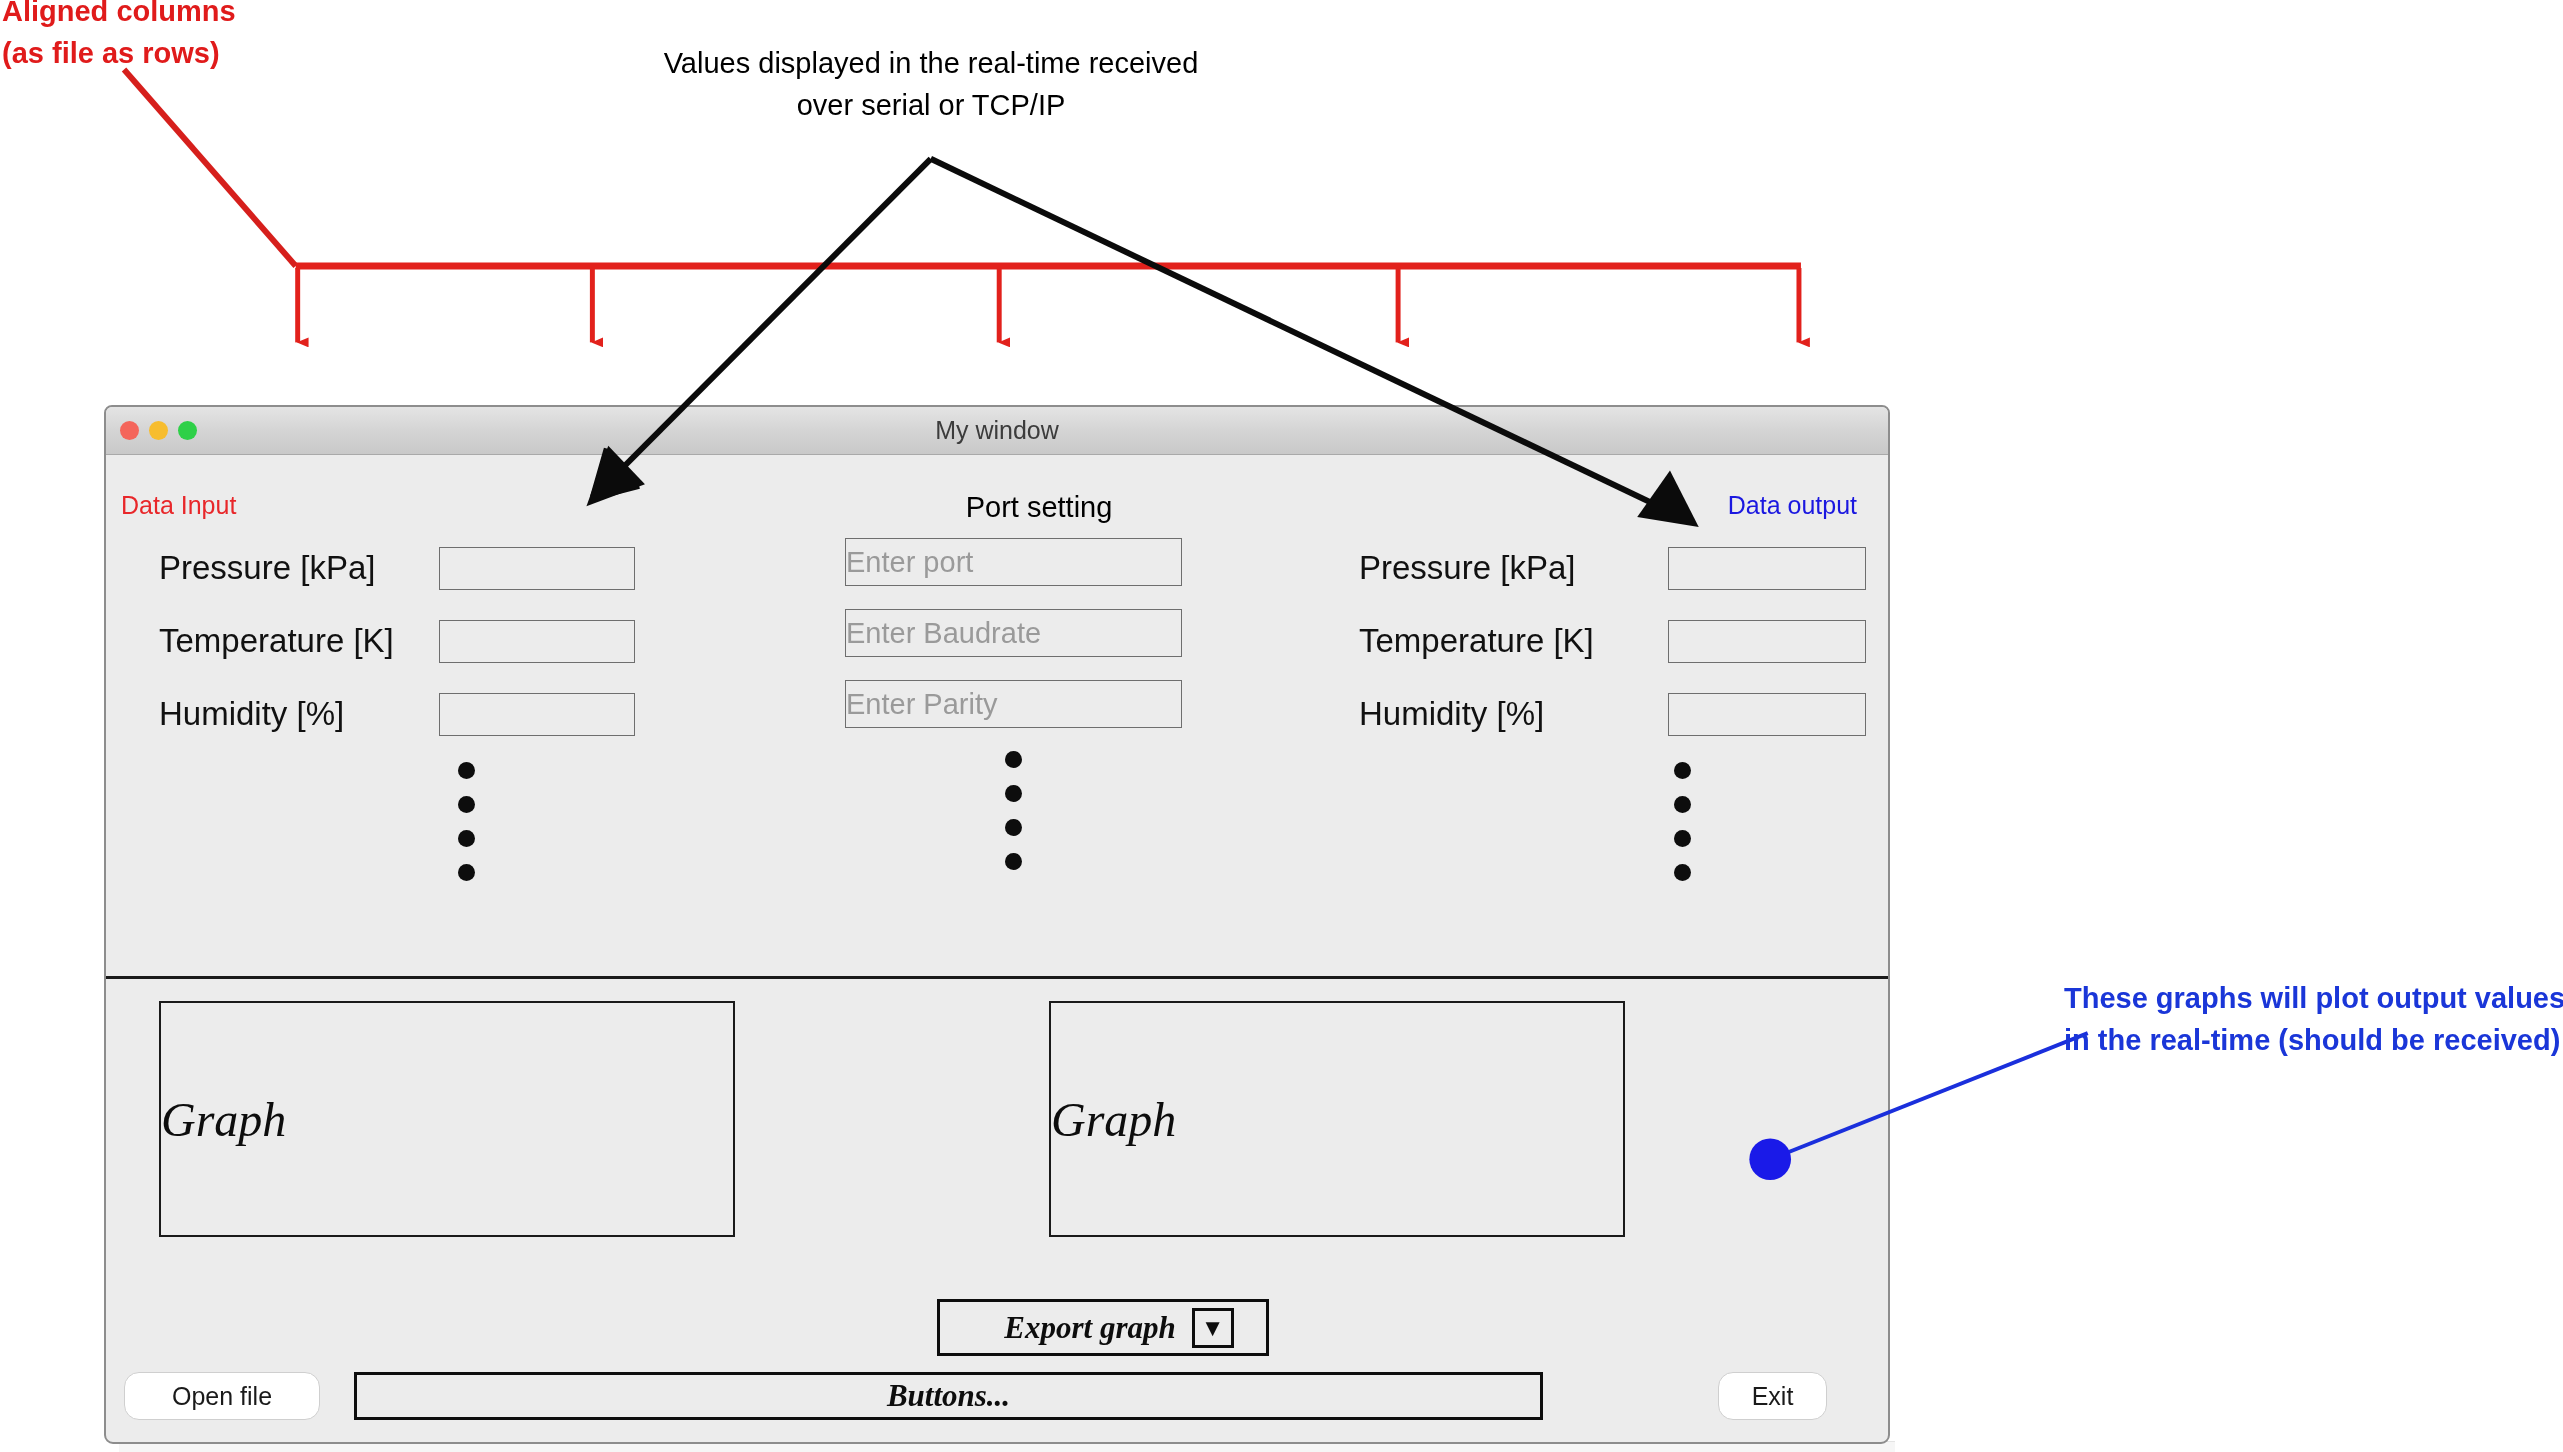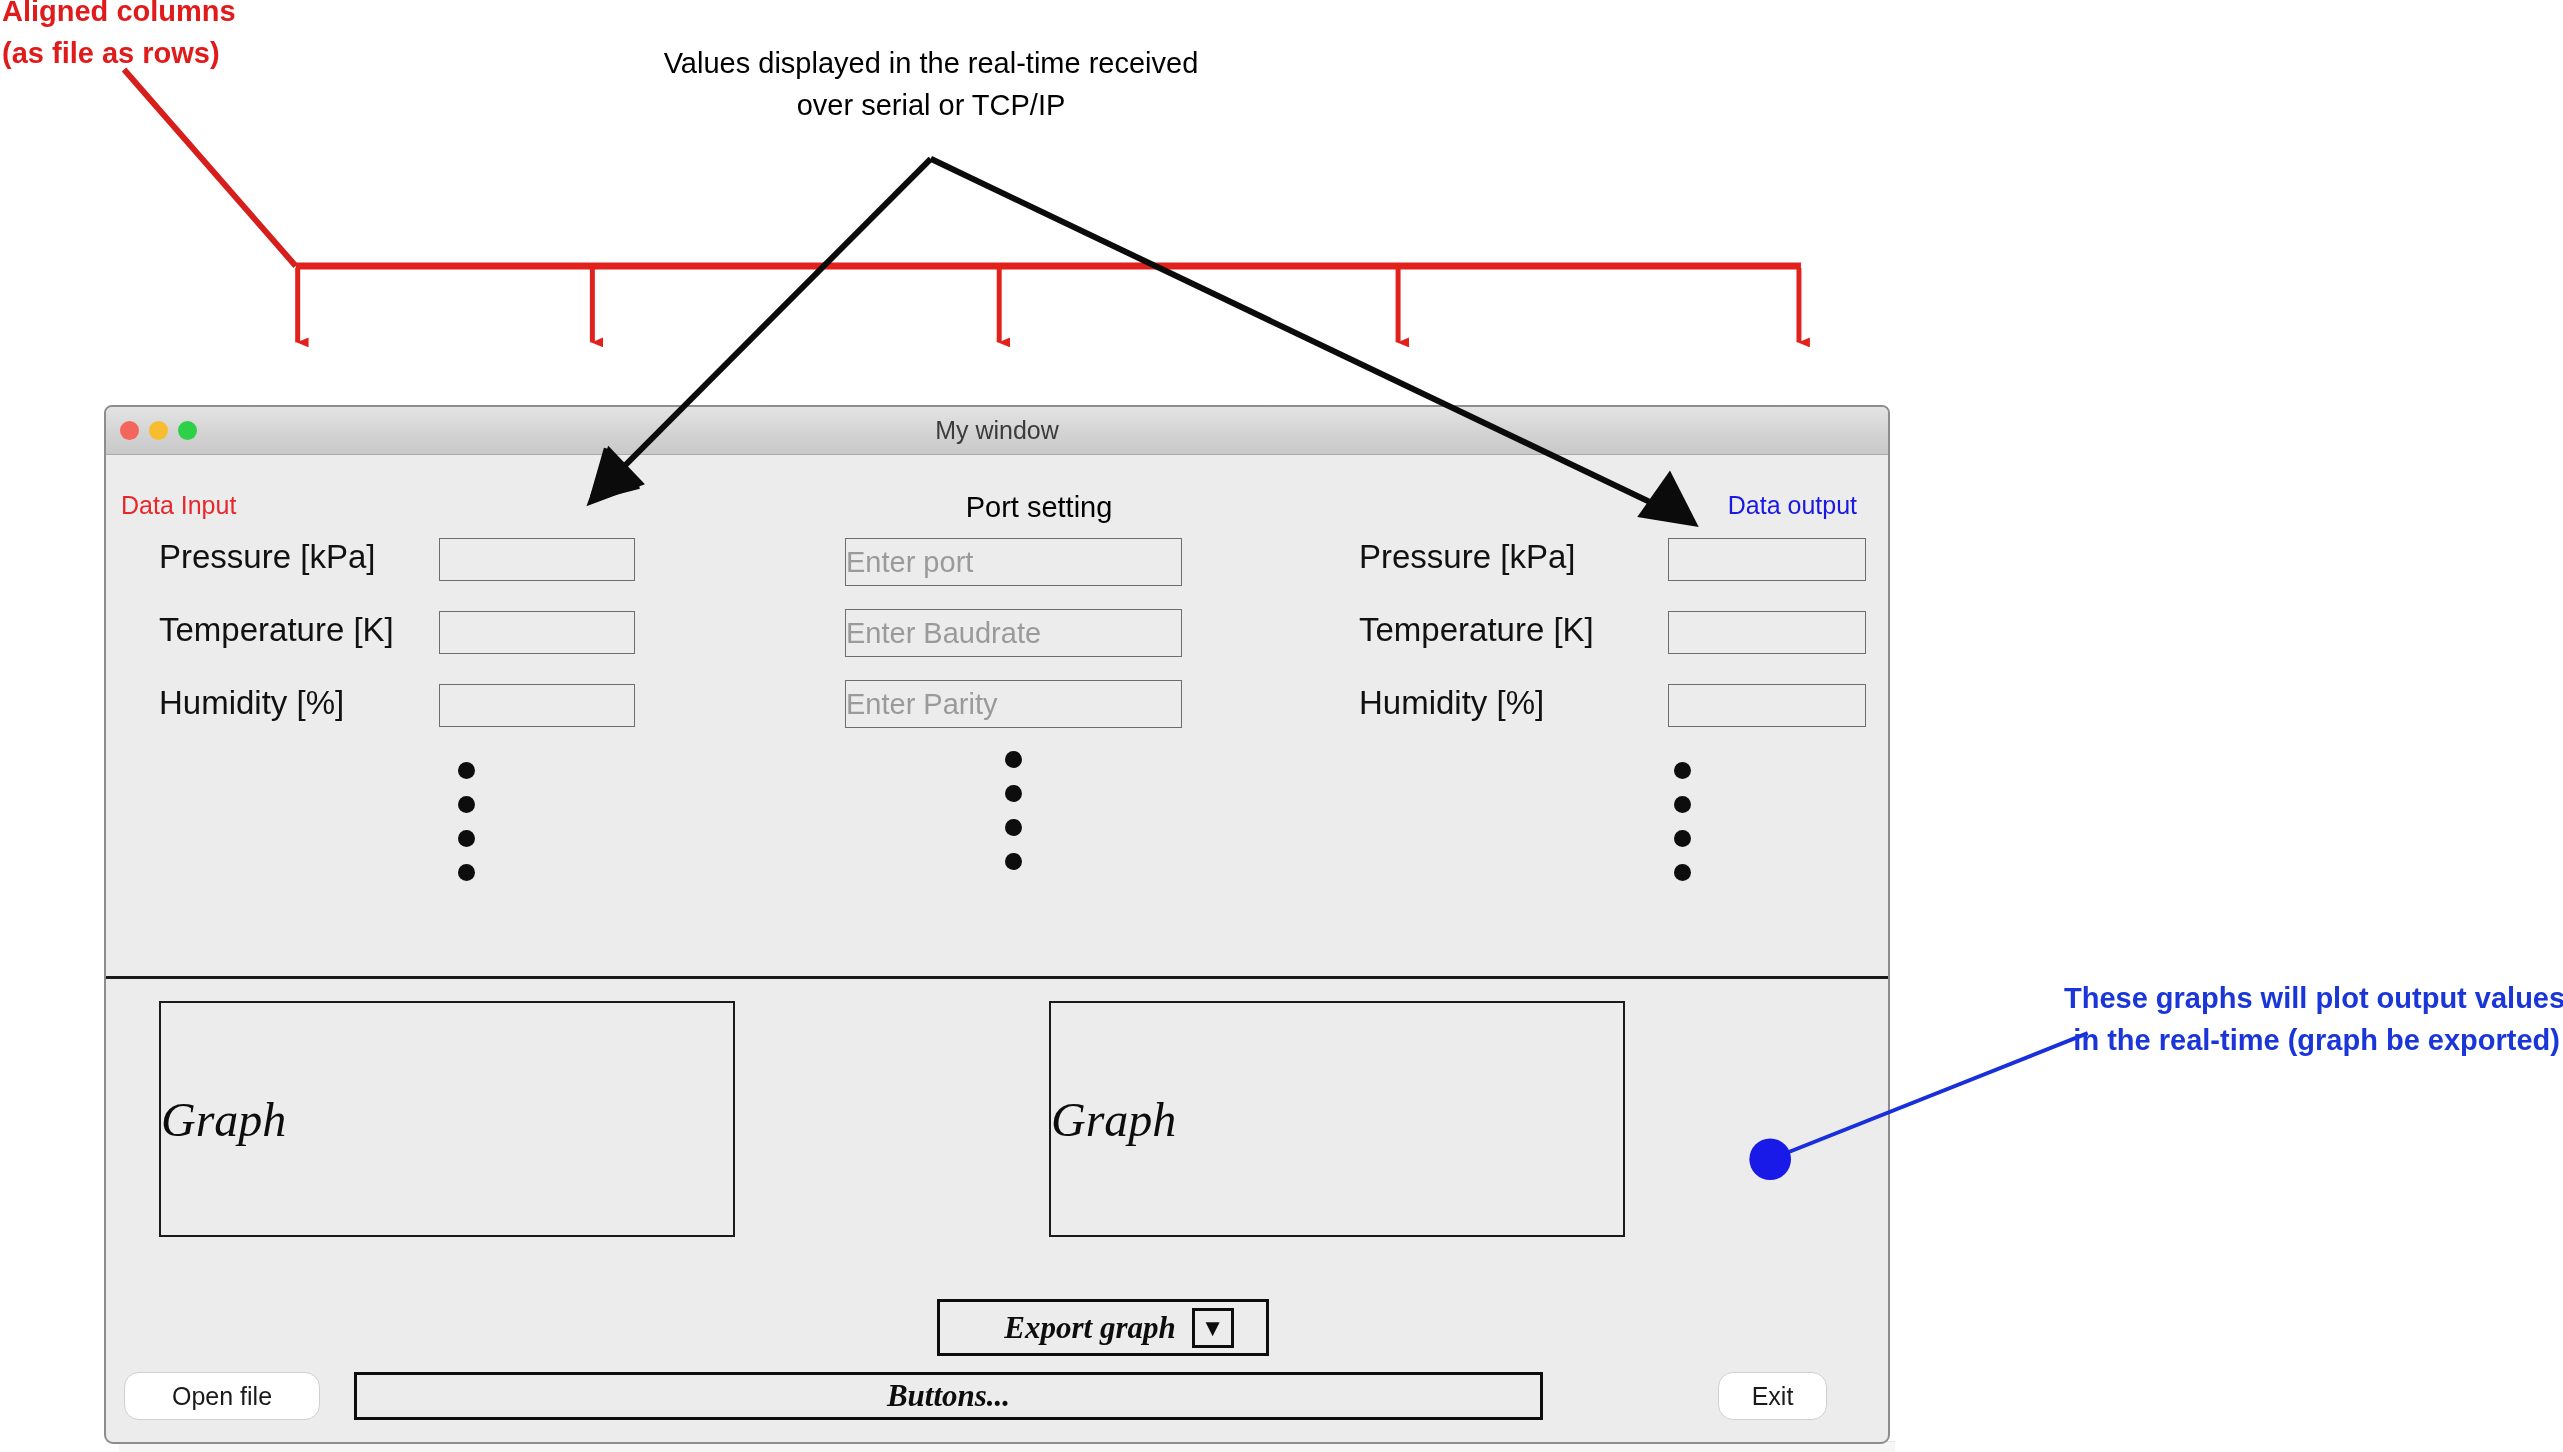--- a/index.html
+++ b/index.html
@@ -141,20 +141,21 @@
   .col {
     position: absolute;
     top: 83px;
   }
   #col-input  { left: 15px;  width: 536px; }
   #col-port   { left: 739px; width: 387px; }
   #col-output { left: 1225px; width: 546px; }
 
   .field-row {
     display: flex;
+    align-items: center;
     height: 60px;
     margin-bottom: 13px;
   }
   .field-label {
     font-size: 33px;
     color: #111;
     white-space: nowrap;
   }
   #col-input .field-label  { width: 318px; padding-left: 38px; box-sizing: border-box; }
   #col-output .field-label { width: 337px; padding-left: 28px; box-sizing: border-box; }
@@ -342,21 +343,21 @@
   <div>(as file as rows)</div>
 </div>
 
 <div class="anno-text anno-black">
   <div>Values displayed in the real-time received</div>
   <div>over serial or TCP/IP</div>
 </div>
 
 <div class="anno-text anno-blue">
   <div>These graphs will plot output values</div>
-  <div>in the real-time (graph be exported)</div>
+  <div>in the real-time (should be received)</div>
 </div>
 
 <div id="app-window">
 
   <div id="title-bar">
     <div class="traffic-lights">
       <span class="tl tl-close"></span>
       <span class="tl tl-min"></span>
       <span class="tl tl-max"></span>
     </div>

